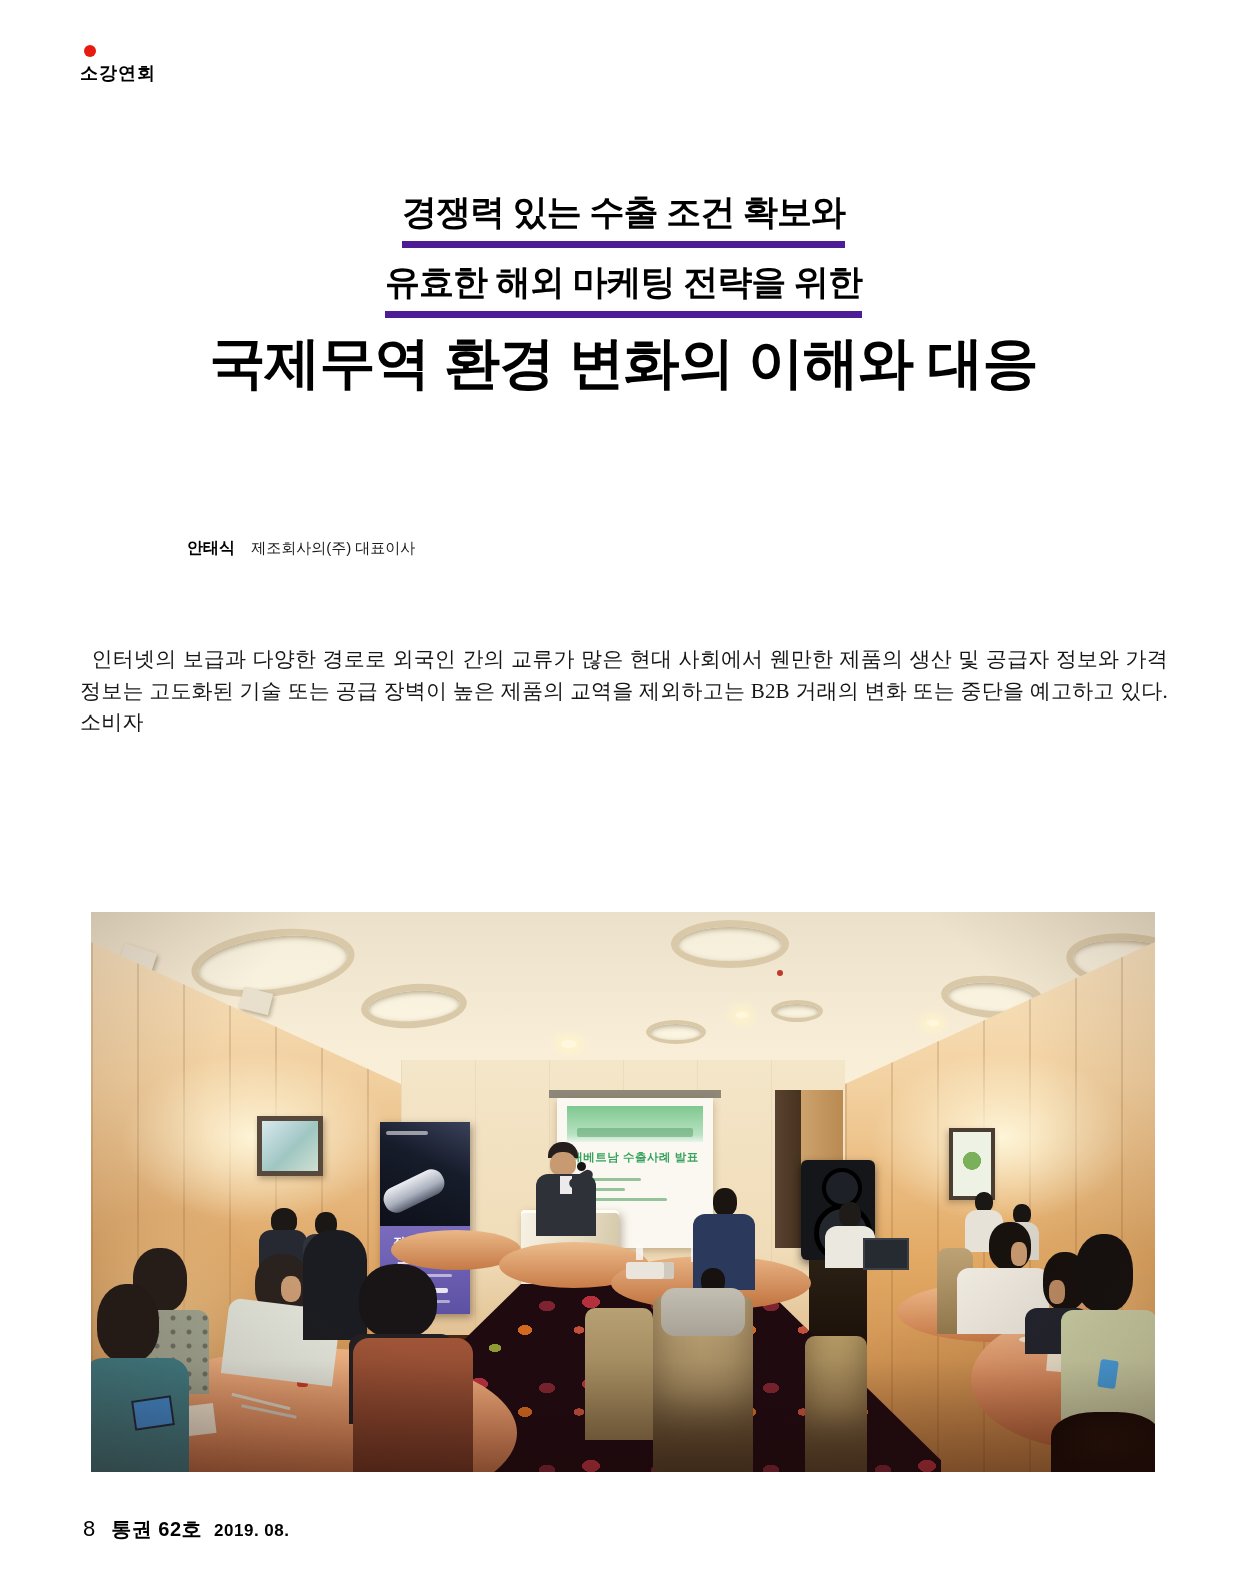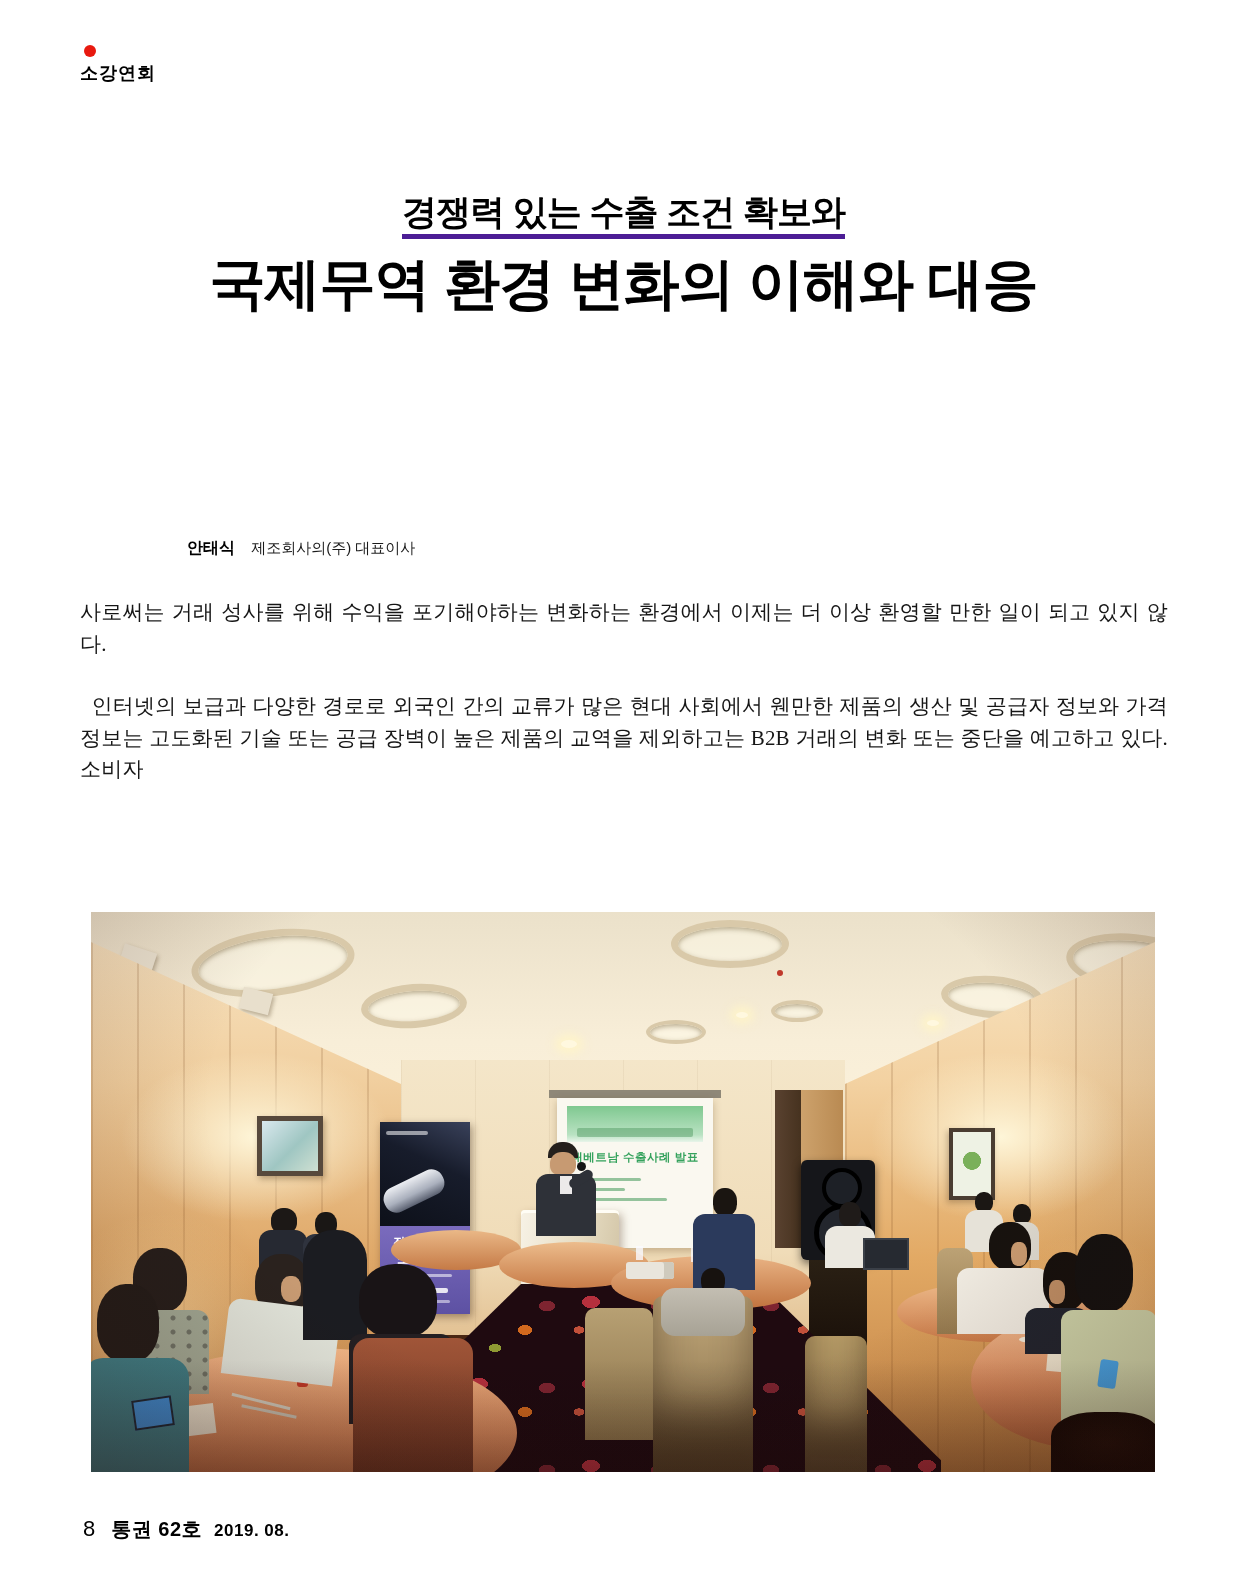--- a/index.html
+++ b/index.html
@@ -8,37 +8,37 @@
   .abs{position:absolute;}
   .ell{border-radius:50%;}
 
   
   .sec-dot{position:absolute;left:84px;top:45px;width:12px;height:12px;border-radius:50%;background:#e8190f;}
   .sec-label{position:absolute;left:80px;top:61px;font-size:18px;font-weight:bold;letter-spacing:1px;color:#000;}
 
   
   .title-block{position:absolute;left:0;top:194px;width:100%;text-align:center;color:#000;}
   .subtitle{font-size:35px;font-weight:700;letter-spacing:-1px;line-height:1.0;margin:0 0 16px 0;}
-  .subtitle span{display:inline-block;border-bottom:5px solid #4c1d95;padding-bottom:5px;}
+  .subtitle span{display:inline-block;border-bottom:7px solid #4c1d95;padding-bottom:12px;}
   .main-title{font-size:56px;font-weight:900;letter-spacing:-1px;margin:10px 0 0 0;line-height:1.05;}
 
   
   .lead{position:absolute;left:190px;top:430px;width:830px;margin:0;
         font-size:19px;font-weight:bold;line-height:30px;color:#0a0a0a;text-align:left;}
 
   
   .author{position:absolute;left:187px;top:538px;font-size:15px;color:#1a1a1a;}
   .author .nm{font-weight:bold;font-size:16px;margin-right:12px;color:#000;}
 
   
   .columns{position:absolute;left:80px;top:597px;width:1088px;display:flex;gap:36px;}
   .col{flex:1;font-family:"Liberation Serif",serif;font-size:21px;line-height:31.5px;
        text-align:justify;color:#161616;letter-spacing:0.2px;}
   .col p{margin:0;}
-  .col p.p2{margin-top:31px;text-indent:0.55em;}
+  .col p.p2{margin-top:47px;text-indent:0.55em;}
 
   
   .footer{position:absolute;left:83px;top:1516px;display:flex;align-items:baseline;gap:16px;color:#000;}
   .footer .pg{font-size:22px;}
   .footer .iss{font-size:20px;font-weight:bold;letter-spacing:0.5px;}
   .footer .dt{font-size:17px;font-weight:bold;letter-spacing:0.5px;margin-left:-4px;}
 
   
   .photo{position:absolute;left:91px;top:912px;width:1064px;height:560px;overflow:hidden;
          background:linear-gradient(180deg,#efe5d0 0%,#f4e9d2 18%,#ecd8b2 34%,#dcab6e 48%,#8a4f2a 62%,#40200f 78%,#2a140c 100%);}
@@ -56,32 +56,32 @@
 </head>
 <body>
 
 <div class="page">
 
   <div class="sec-dot"></div>
   <div class="sec-label">소강연회</div>
 
   <div class="title-block">
     <div class="subtitle"><span>경쟁력 있는 수출 조건 확보와</span></div>
+    <div class="subtitle"><span>유효한 해외 마케팅 전략을 위한</span></div>
     <h1 class="main-title">국제무역 환경 변화의 이해와 대응</h1>
   </div>
 
 
   <div class="author">
     <span class="nm">안태식</span>
     <span class="tt">제조회사의(주) 대표이사</span>
   </div>
 
   <div class="columns">
     <div class="col">
-      <p>사로써는 거래 성사를 위해 수익을 포기해야하는 변화하는 환경에서 이제는 더 이상 환영할 만한 일이 되고 있지 않다.</p>
       <p class="p2">인터넷의 보급과 다양한 경로로 외국인 간의 교류가 많은 현대 사회에서 웬만한 제품의 생산 및 공급자 정보와 가격 정보는 고도화된 기술 또는 공급 장벽이 높은 제품의 교역을 제외하고는 B2B 거래의 변화 또는 중단을 예고하고 있다. 소비자</p>
     </div>
   </div>
 
   <div class="photo">
 
     <div class="abs" style="left:0;top:0;width:1064px;height:215px;background:linear-gradient(180deg,#ebe1ca 0%,#f8eed8 60%,#fbf1da 100%);"></div>
     <div class="ring" style="left:100px;top:18px;width:150px;height:52px;transform:rotate(-7deg);"></div>
     <div class="ring" style="left:580px;top:8px;width:104px;height:34px;"></div>
     <div class="ring" style="left:975px;top:22px;width:120px;height:44px;transform:rotate(6deg);"></div>

